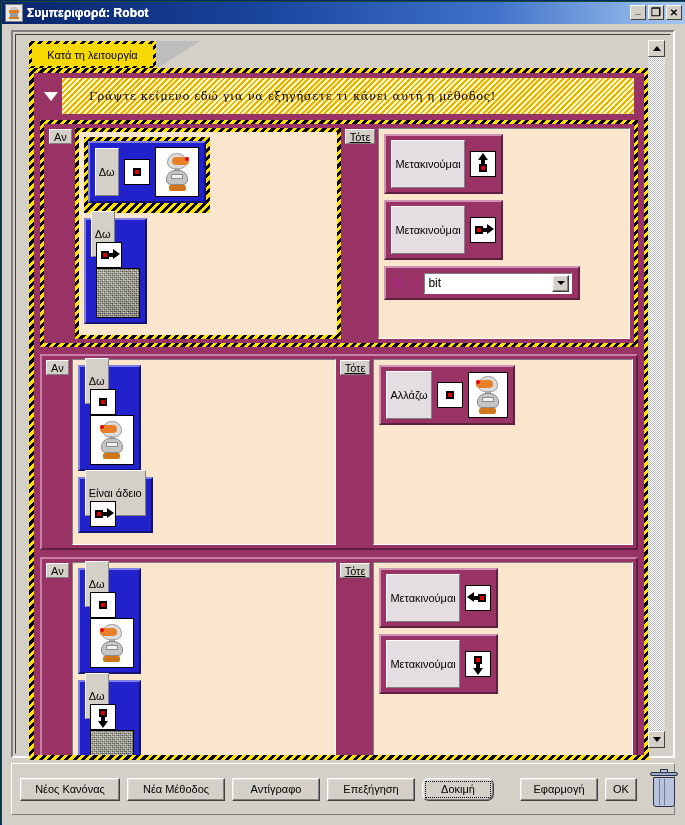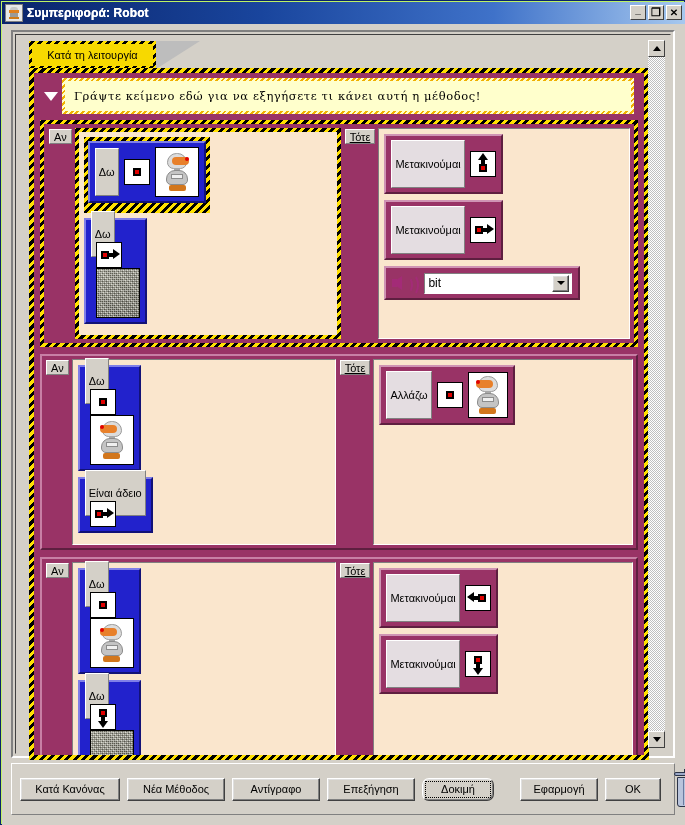--- a/index.html
+++ b/index.html
@@ -5,21 +5,21 @@
   html,body{margin:0;padding:0;}
   body{
     width:685px;height:825px;overflow:hidden;
     font-family:"Liberation Sans","DejaVu Sans",sans-serif;
     background:#d4d0c8;
     -webkit-font-smoothing:none;
   }
   
   .window{
     position:absolute;left:0;top:0;width:685px;height:825px;
-    background:#bef264;
+    background:#14532d;
     border:1px solid #0a246a;
     box-sizing:border-box;
   }
   .titlebar{
     position:absolute;left:1px;top:1px;width:683px;height:22px;
     background:linear-gradient(to right,#0a246a 0%,#19459d 38%,#3f72c9 72%,#a6c8ef 100%);
     display:flex;align-items:center;
   }
   .title-icon{
     width:16px;height:16px;margin-left:3px;margin-right:4px;
@@ -113,22 +113,22 @@
   }
   .tri{
     width:22px;height:100%;display:flex;align-items:center;justify-content:center;flex:0 0 auto;
   }
   .tri i{
     display:block;width:0;height:0;
     border-left:7px solid transparent;border-right:7px solid transparent;
     border-top:9px solid #ffffff;
   }
   .comment-box{
-    flex:1 1 auto;height:36px;box-sizing:border-box;
-    padding:3px;margin-right:4px;
+    flex:1 1 auto;height:20px;box-sizing:border-box;
+    padding:18px;margin-right:4px;
   }
   .comment-in{
     width:100%;height:100%;box-sizing:border-box;background:#ffffcc;
     display:flex;align-items:center;padding-left:9px;
   }
   .comment-text{
     font-family:"DejaVu Serif","Liberation Serif",serif;
     font-size:11.5px;color:#000;letter-spacing:0.6px;white-space:nowrap;
   }
 
@@ -538,38 +538,38 @@
               <i></i>
             </div>
         </div>
 
       </div>
     </div>
 
     <div class="btnbar">
       <div id="btn-host" style="display:flex;align-items:center;">
           <div class="btn" style="width: 100px;">
-            <span>Κατά Κανόνας</span>
+            <span>Νέος Κανόνας</span>
           </div>
           <div class="btn" style="width: 98px;">
             <span>Νέα Μέθοδος</span>
           </div>
           <div class="btn" style="width: 88px;">
             <span>Αντίγραφο</span>
           </div>
           <div class="btn" style="width: 88px;">
             <span>Επεξήγηση</span>
           </div>
           <div class="btn focus" style="width: 72px; margin-right: 26px;">
             <span>Δοκιμή</span>
           </div>
           <div class="btn" style="width: 78px;">
             <span>Εφαρμογή</span>
           </div>
-          <div class="btn" style="width: 56px;">
+          <div class="btn" style="width: 32px;">
             <span>OK</span>
           </div>
         </div>
       <div class="trash">
         <div class="handle"></div>
           <div class="lid"></div>
           <div class="can"></div>
         <div class="r1"></div>
           <div class="r2"></div>
       </div>

